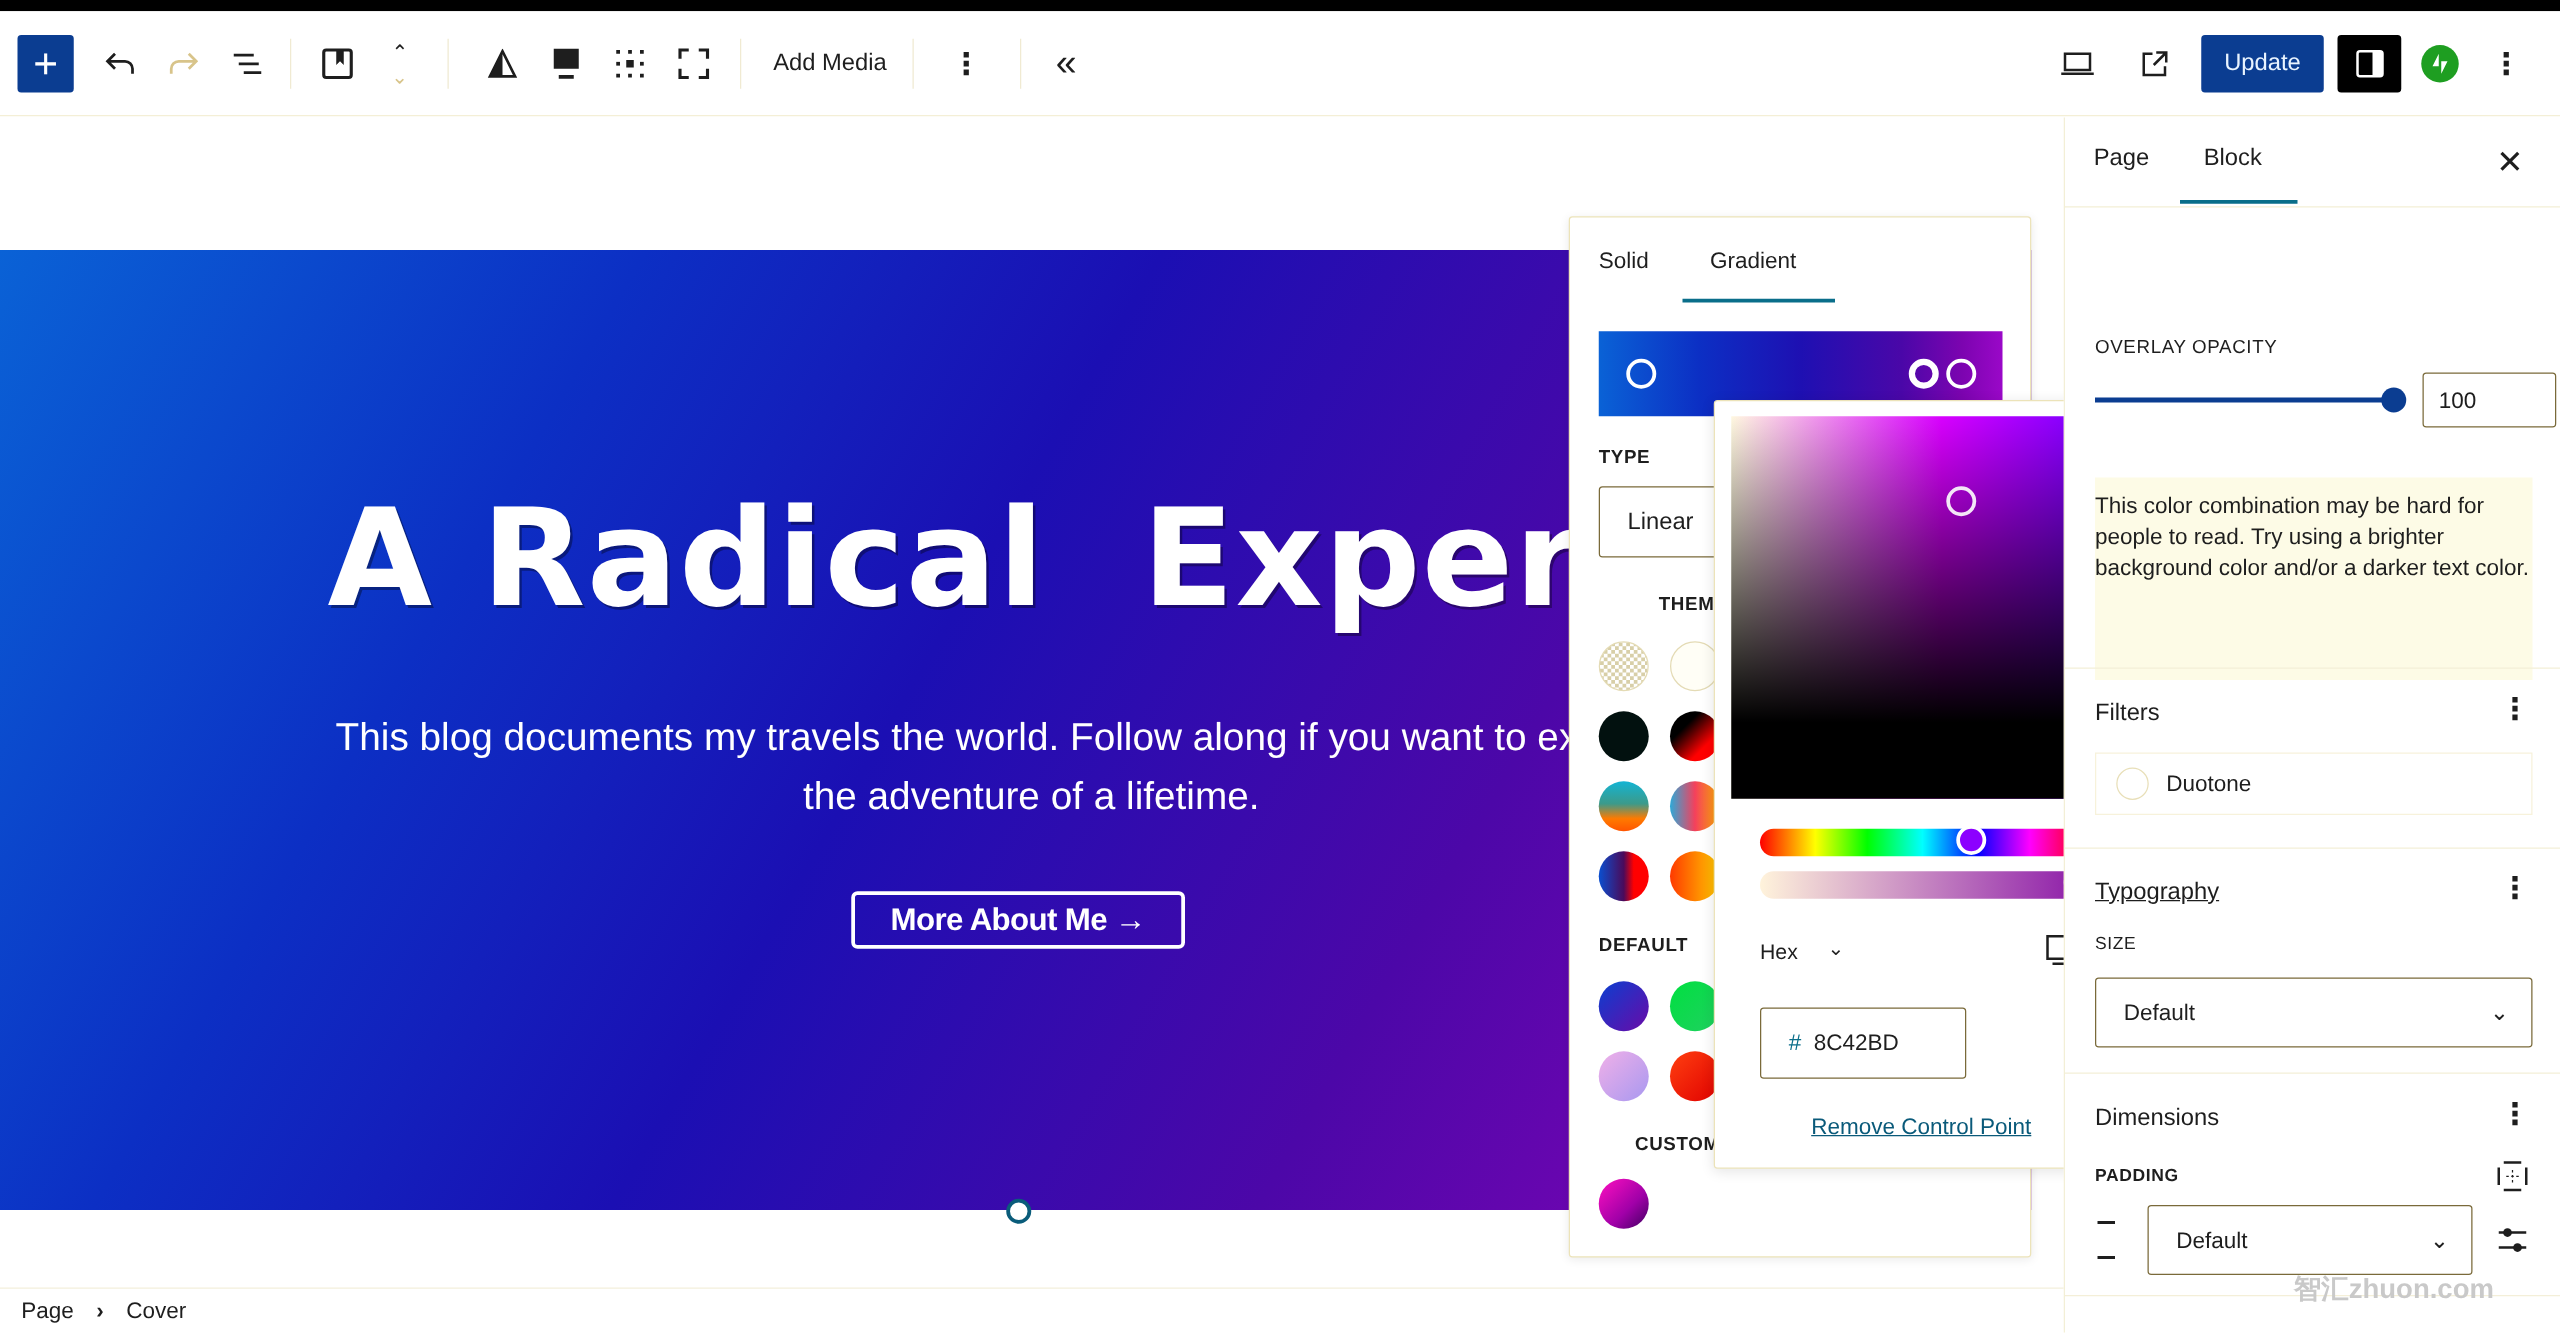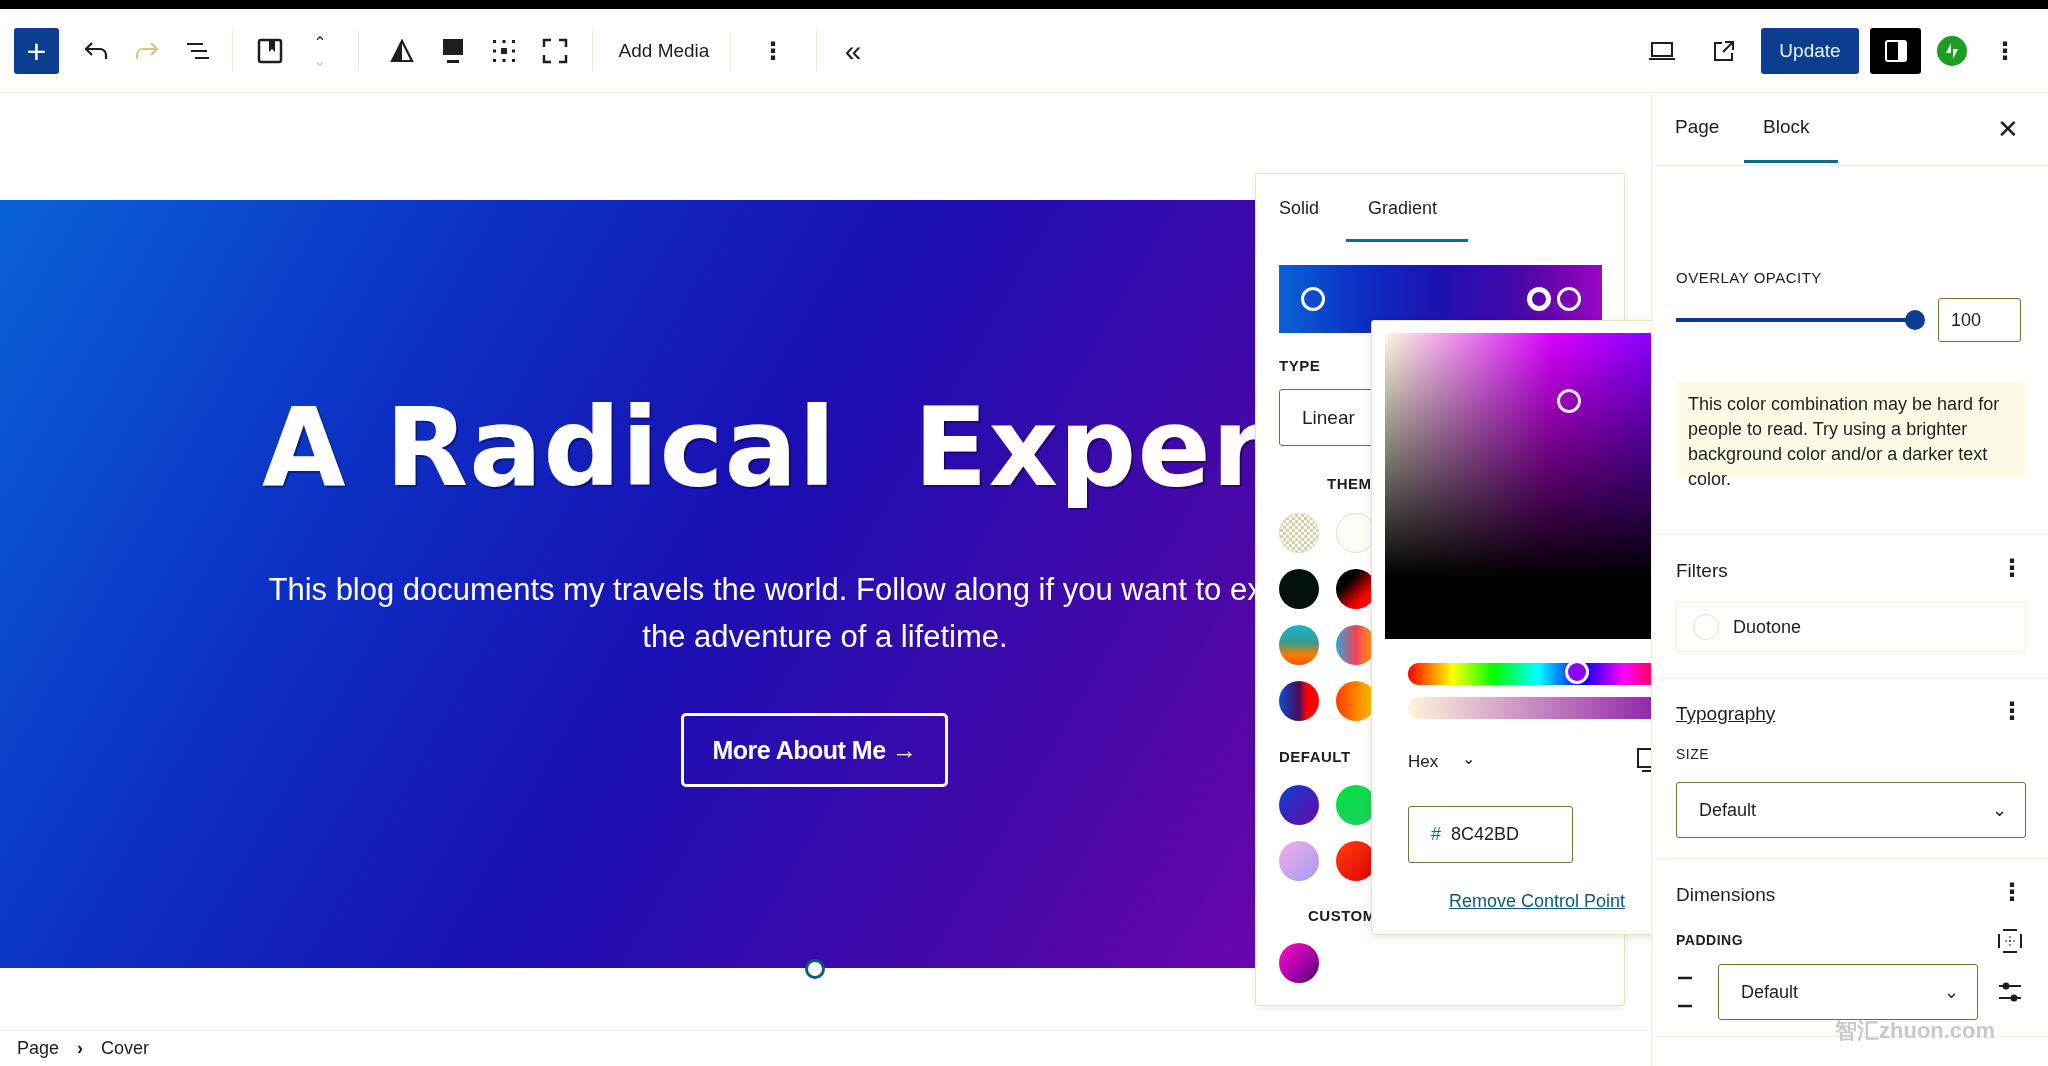--- a/index.html
+++ b/index.html
@@ -15,21 +15,21 @@
   #sidebar-toggle { left: 1870px; width: 51px; background: #000; border-radius: 3px; }
   #jetpack { left: 1937px; width: 30px; height: 30px; top: 27px; background: #1e9e21; border-radius: 50%; }
   .addmedia { font-size: 19px; color: #1e1e1e; }
 
   
   #canvas { left: 0; top: 94px; width: 1651px; height: 936px; background: #fff; }
   #cover { left: 0; top: 200px; width: 1625px; height: 768px;
     background: linear-gradient(120deg, #0a62d6 0%, #0c2fc4 25%, #1b0fb3 45%, #4c07a8 70%, #7c05b5 90%, #8c18d0 100%); }
   #cover-title { left: 262px; top: 385px; font-size: 108px; font-weight: 700; color: #fff; white-space: pre; letter-spacing: 1px; text-shadow: 2px 2px 0 rgba(0,0,0,.35); font-family: "DejaVu Sans", sans-serif; }
   #cover-sub { left: 260px; top: 566px; width: 1130px; text-align: center; font-size: 31px; line-height: 47px; color: #fff; font-family: "Liberation Sans Narrow", "Liberation Sans", sans-serif; }
-  #cover-btn { left: 681px; top: 713px; width: 267px; height: 74px; border: 3px solid #fff; border-radius: 5px; color: #fff; font-size: 25px; font-weight: 700; display: flex; align-items: center; justify-content: center; cursor: pointer; letter-spacing: -0.5px; }
+  #cover-btn { left: 681px; top: 713px; width: 267px; height: 46px; border: 3px solid #fff; border-radius: 5px; color: #fff; font-size: 25px; font-weight: 700; display: flex; align-items: center; justify-content: center; cursor: pointer; letter-spacing: -0.5px; }
   #resize-handle { left: 805px; top: 959px; width: 20px; height: 20px; border-radius: 50%; background: #fff; border: 3px solid #0a5c7a; }
 
   
   #breadcrumb { left: 0; top: 1030px; width: 1651px; height: 36px; border-top: 1px solid #f3efdc; display: flex; align-items: center; padding-left: 17px; font-size: 18px; gap: 18px; }
 
   
   #grad-pop { left: 1255px; top: 173px; width: 370px; height: 833px; background: #fff; border: 1px solid #ece3b9; border-radius: 3px; box-shadow: 0 2px 8px rgba(0,0,0,.08); }
   .tab { position: absolute; top: 24px; font-size: 18px; cursor: pointer; }
   #tab-underline { left: 90px; top: 65px; width: 122px; height: 3px; background: #0a6e8a; }
   #grad-bar { left: 23px; top: 91px; width: 323px; height: 68px;
@@ -61,22 +61,22 @@
   .sb-tab { position: absolute; top: 22px; font-size: 19px; cursor: pointer; }
   #sb-underline { left: 92px; top: 66px; width: 94px; height: 3px; background: #0a6e8a; }
   #sb-close { left: 345px; top: 20px; font-size: 26px; cursor: pointer; }
   #sb-header-line { left: 0; top: 71px; width: 397px; height: 1px; background: #f3efd6; }
   #overlay-box { left: 24px; top: 80px; width: 350px; height: 70px; background: #fdfbe6; border: 1px solid #f4f0d5; display: flex; align-items: center; padding-left: 18px; gap: 14px; cursor: pointer; }
   #overlay-dot { width: 28px; height: 28px; border-radius: 50%; background: linear-gradient(135deg, #0a3fd0, #6a0aa8); }
   #overlay-label { font-size: 18px; color: #0a5a7a; }
   #opacity-label { left: 24px; top: 175px; font-size: 15px; letter-spacing: .5px; }
   #opacity-track { left: 24px; top: 224px; width: 239px; height: 4px; background: #0b3d91; }
   #opacity-knob { left: 253px; top: 216px; width: 20px; height: 20px; border-radius: 50%; background: #0b3d91; }
-  #opacity-input { left: 286px; top: 204px; width: 83px; height: 44px; border: 1px solid #7a6a3a; border-radius: 3px; display: flex; align-items: center; padding-left: 12px; font-size: 18px; }
-  #contrast-warn { left: 24px; top: 288px; width: 350px; height: 96px; background: #fdfbe6; padding: 10px 12px; font-size: 18px; line-height: 25px; }
+  #opacity-input { left: 286px; top: 204px; width: 107px; height: 44px; border: 1px solid #7a6a3a; border-radius: 3px; display: flex; align-items: center; padding-left: 12px; font-size: 18px; }
+  #contrast-warn { left: 24px; top: 288px; width: 350px; height: 162px; background: #fdfbe6; padding: 10px 0; font-size: 18px; line-height: 25px; }
   .sec-line { position: absolute; left: 0; width: 397px; height: 1px; background: #f4efd8; }
   .sec-title { position: absolute; left: 24px; font-size: 19px; }
   .sec-more { position: absolute; left: 348px; font-size: 24px; font-weight: 700; cursor: pointer; line-height: 1; }
   #duotone { left: 24px; top: 508px; width: 350px; height: 50px; border: 1px solid #f7f2db; display: flex; align-items: center; padding-left: 16px; gap: 14px; font-size: 18px; cursor: pointer; }
   #duotone-dot { width: 26px; height: 26px; border-radius: 50%; border: 1px solid #e8dfb8; }
   .sel { position: absolute; border: 1px solid #7a6a3a; border-radius: 3px; display: flex; align-items: center; justify-content: space-between; padding: 0 18px 0 22px; font-size: 18px; cursor: pointer; }
   #watermark { left: 1835px; top: 1016px; font-size: 22px; font-weight: 700; color: #c9c9c9; }
 </style>
 </head>
 <body>

